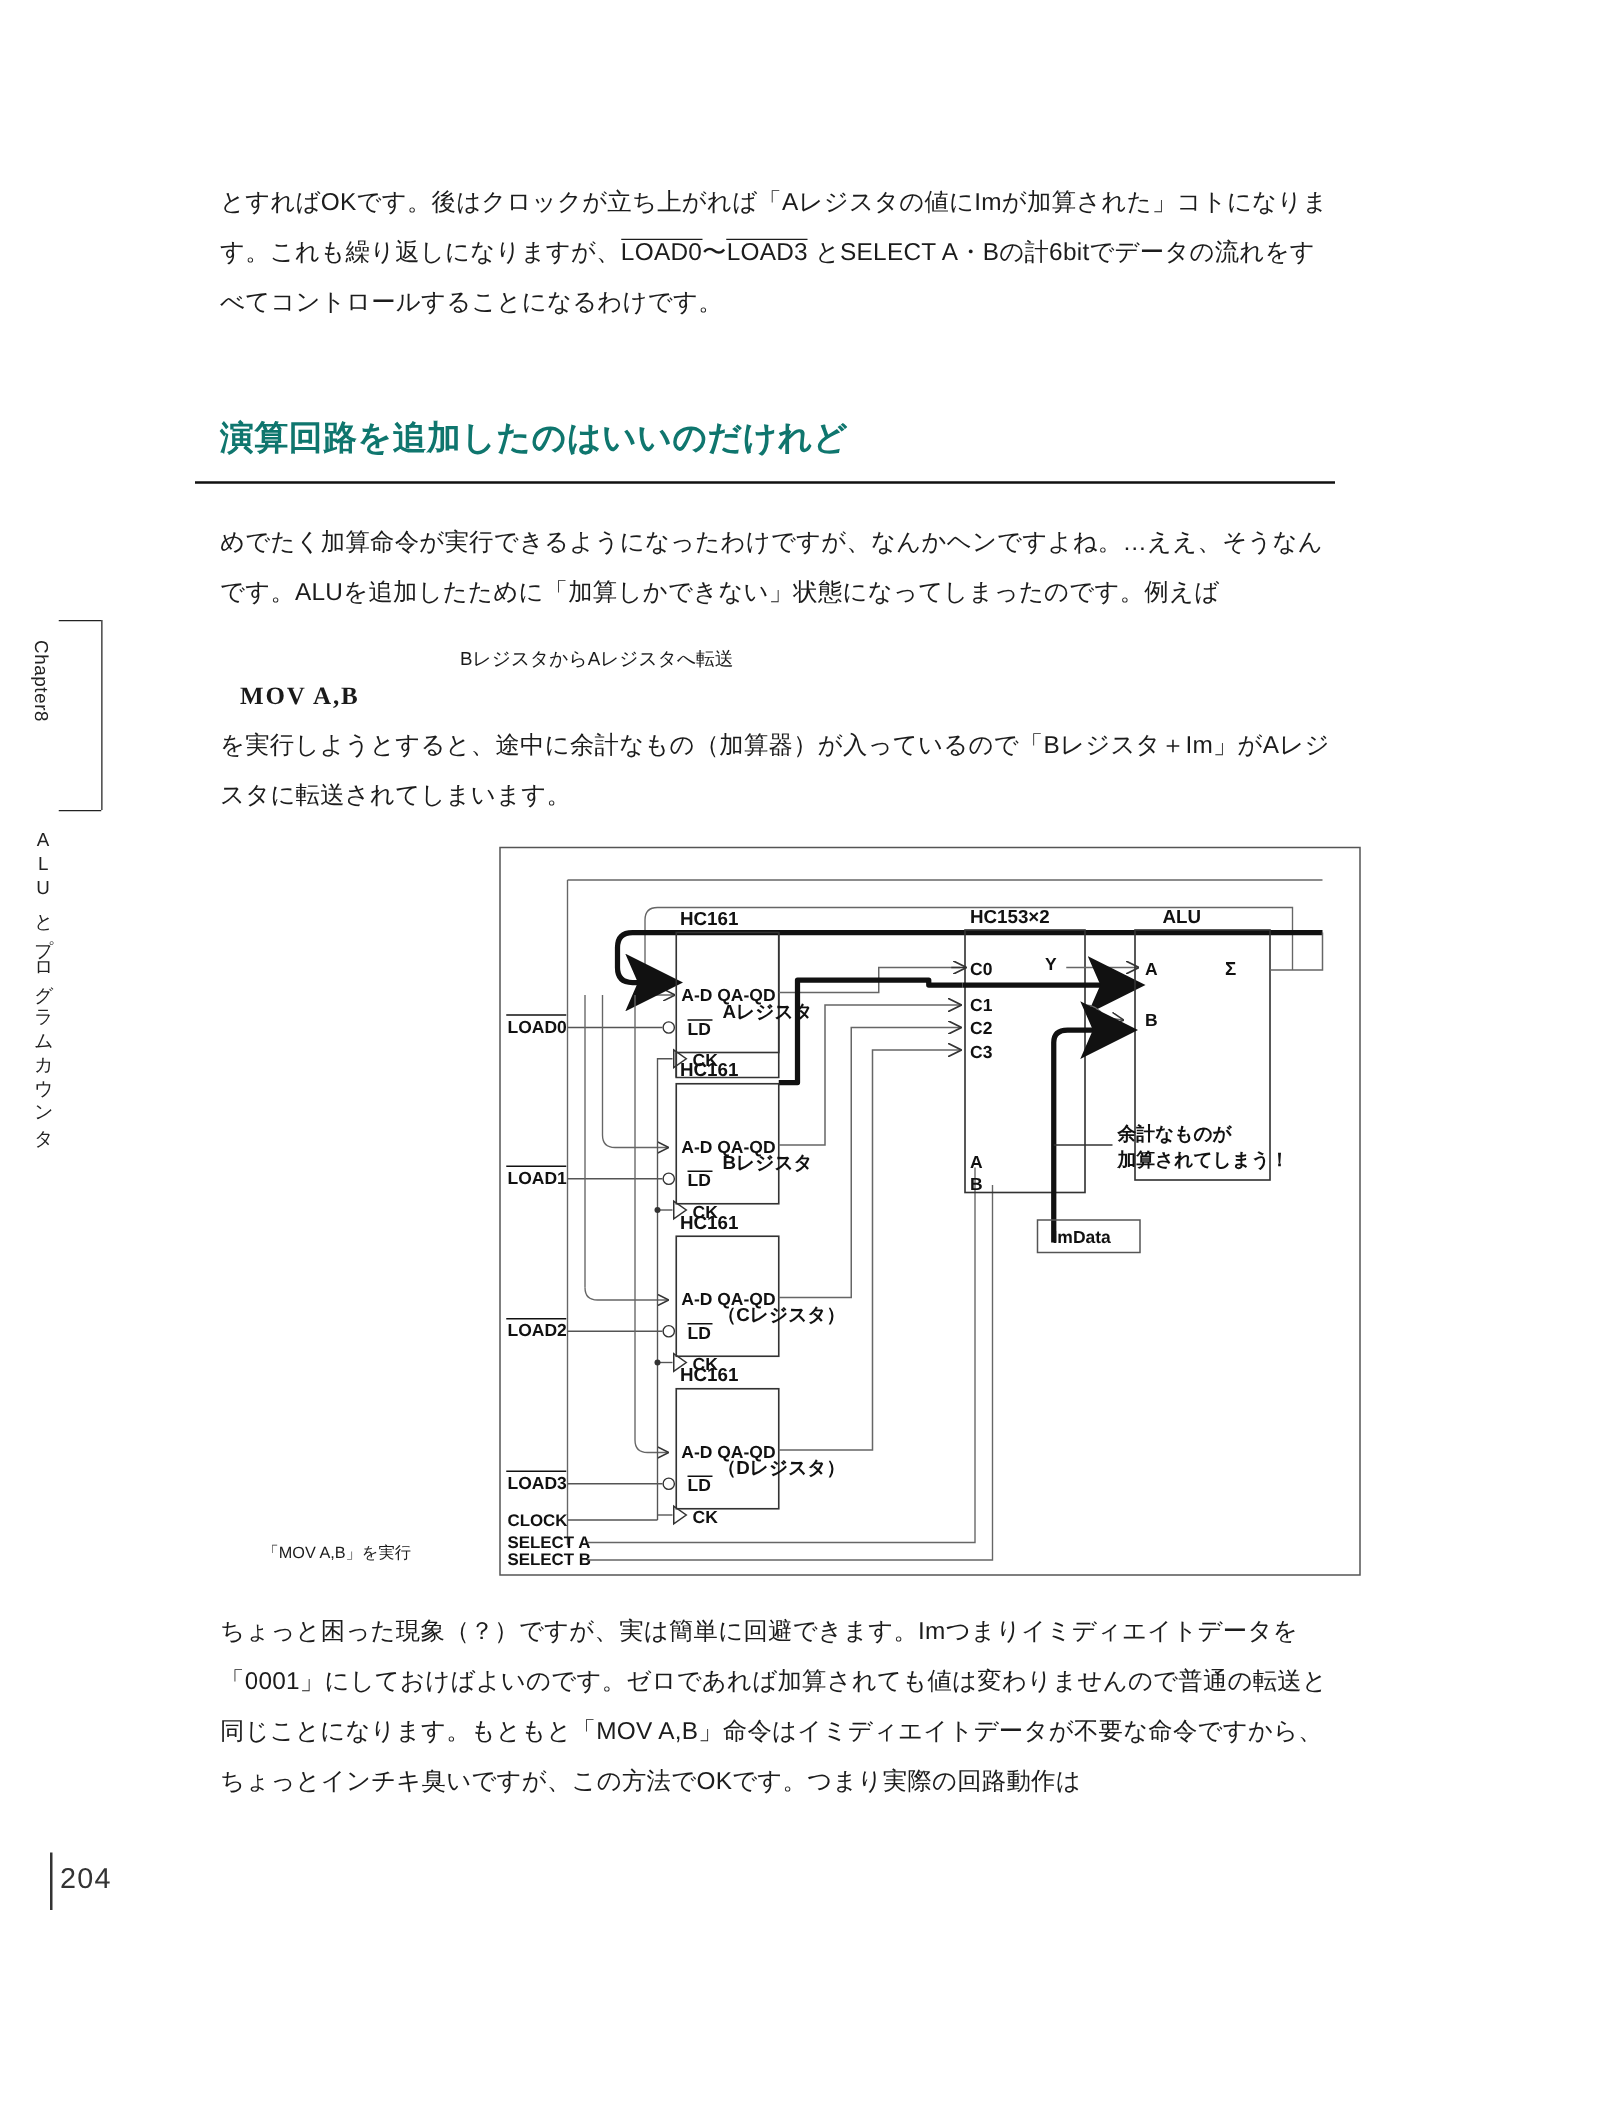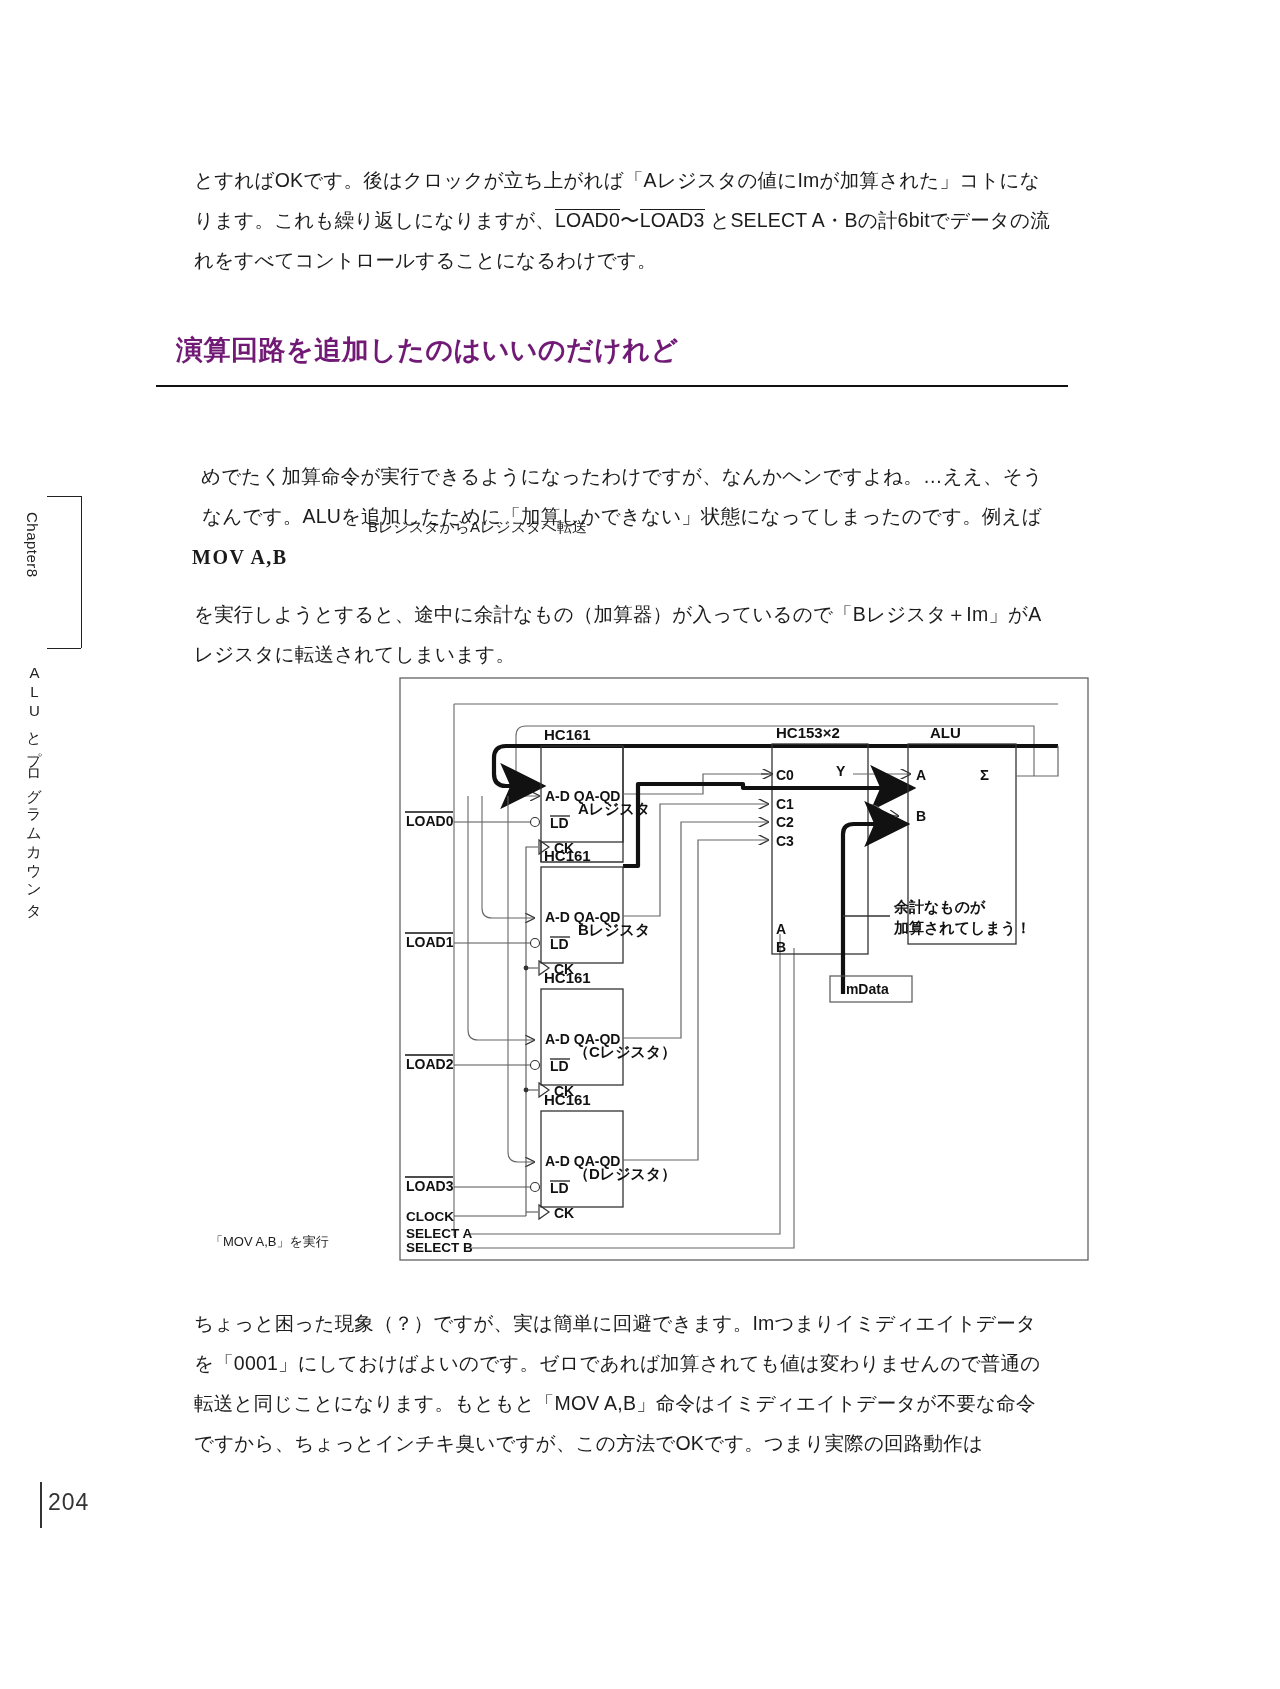--- a/index.html
+++ b/index.html
@@ -67,43 +67,43 @@
   
   .para {
     position: absolute;
     left: 176px;
     width: 892px;
     font-size: 19.5px;
     line-height: 40px;
     letter-spacing: 0.2px;
     color: #1c1c1c;
   }
-  .para p { margin: 18px; }
+  .para p { margin: 0; }
 
   .p1 { top: 142px; }
-  .p2 { top: 438px; text-align: center; }
+  .p2 { top: 414px; }
   .p3 { top: 576px; }
   .p4 { top: 1285px; }
 
   .ovl {
     border-top: 1.6px solid #1c1c1c;
     padding-top: 0px;
     display: inline-block;
     line-height: 1.05;
   }
 
   
   .heading {
     position: absolute;
     left: 176px;
     top: 332px;
     font-size: 27px;
     font-weight: bold;
     letter-spacing: 0.5px;
-    color: #701a75;
+    color: #0f766e;
   }
   .heading-rule {
     position: absolute;
     left: 156px;
     top: 385px;
     width: 912px;
     border-top: 2.4px solid #111;
   }
 
   

